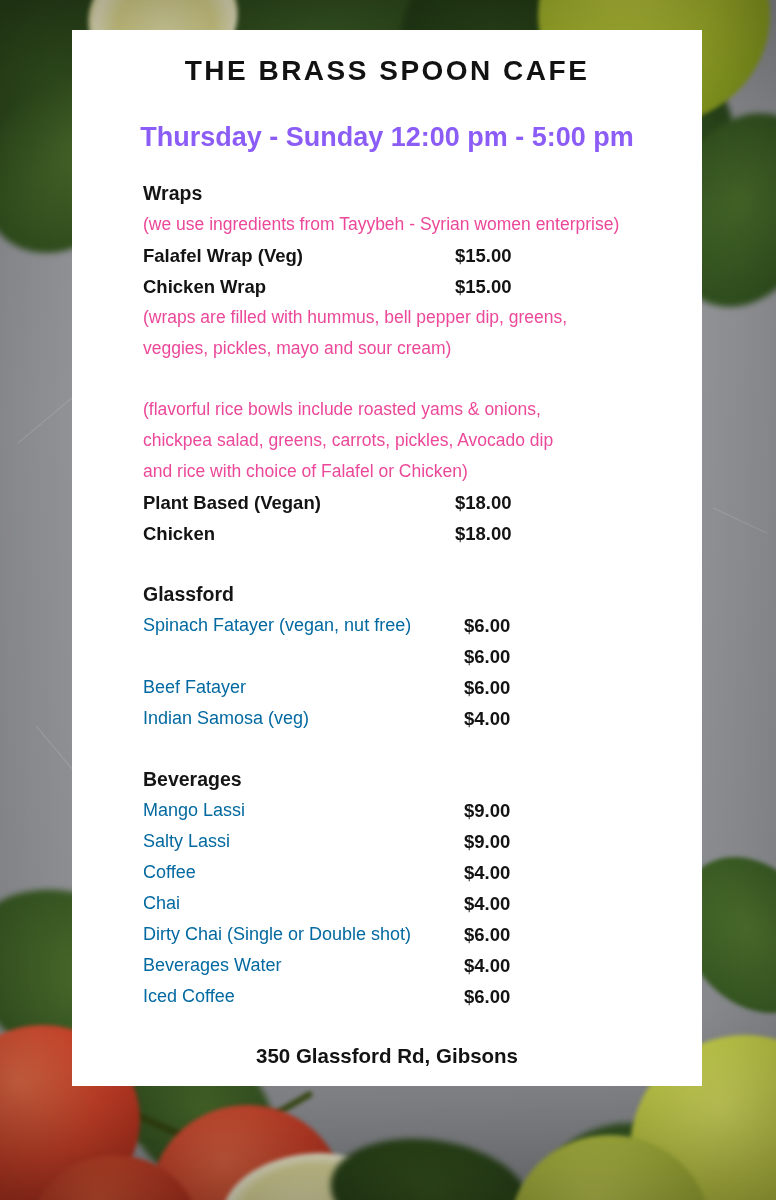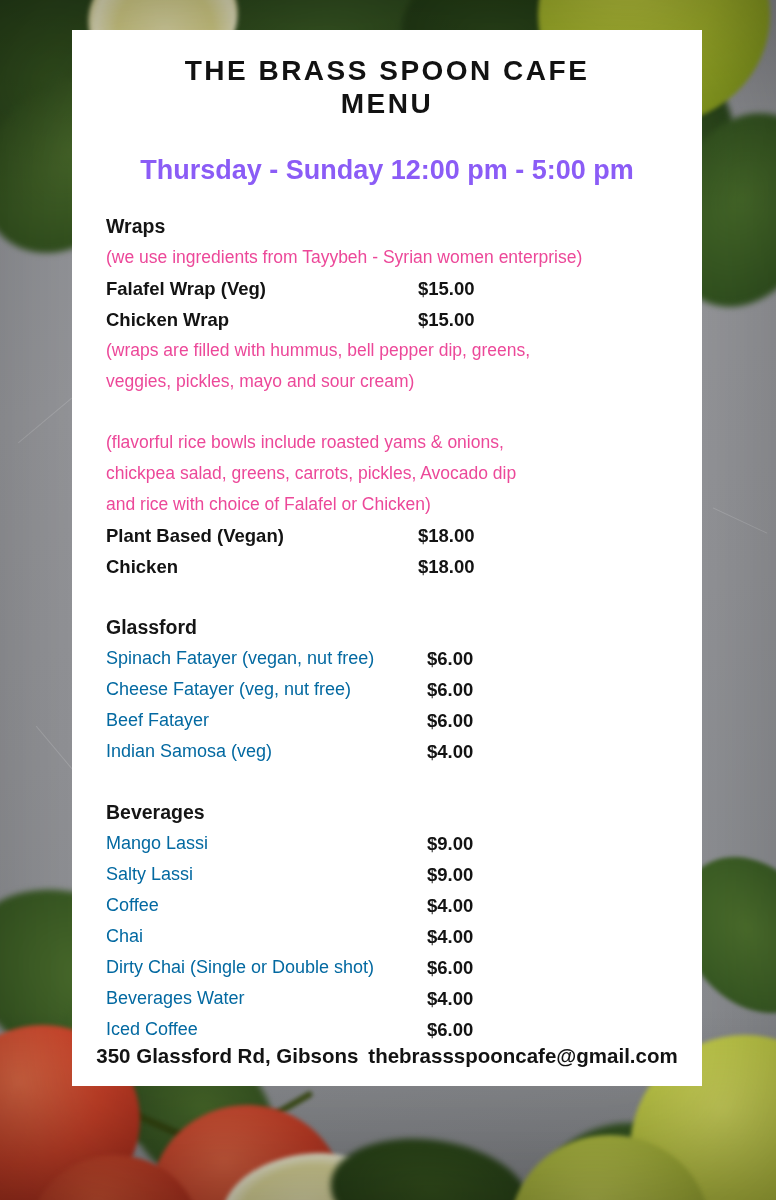--- a/index.html
+++ b/index.html
@@ -61,21 +61,21 @@
       background:linear-gradient(180deg,rgba(0,0,0,.16) 0%,rgba(0,0,0,0) 18%,rgba(0,0,0,0) 84%,rgba(0,0,0,.20) 100%);
       box-shadow:inset 0 0 140px rgba(0,0,0,.22);}
   .scratch{position:absolute;background:rgba(255,255,255,.16);border-radius:2px;}
   .s1{left:10px;top:420px;width:70px;height:1px;transform:rotate(-40deg);}
   .s2{left:710px;top:520px;width:60px;height:1px;transform:rotate(25deg);}
   .s3{left:20px;top:760px;width:90px;height:1px;transform:rotate(50deg);}
   
   .card{position:absolute;z-index:1;left:72px;top:30px;width:630px;height:1056px;background:#ffffff;color:#141414;}
   .title{margin-top:24px;text-align:center;font-weight:700;font-size:28px;line-height:33px;letter-spacing:2.5px;color:#121212;}
   .hours{margin-top:35px;text-align:center;font-weight:700;font-size:27px;line-height:31px;color:#8b5cf6;}
-  .menu-body{margin:25px 30px 0 34px;}
+  .menu-body{margin:25px 30px 0 71px;}
   .section{margin-top:30px;}
   .section:first-child{margin-top:0;}
   .section-title{font-weight:700;font-size:19.5px;line-height:31px;color:#151515;}
   .note{font-size:17.5px;line-height:31px;color:#ec4899;white-space:pre-line;}
   .item-row{position:relative;height:31px;line-height:31px;}
   .item-label{font-size:18px;color:#0369a1;}
   .item-label.bold{font-weight:700;font-size:18.5px;color:#131313;}
   .item-price{position:absolute;top:0;left:312px;font-weight:700;font-size:18.5px;color:#131313;}
   .section-2 .item-price,.section-3 .item-price{left:321px;}
   .footer{position:absolute;left:0;right:0;bottom:18px;display:flex;justify-content:center;gap:10px;
@@ -109,21 +109,20 @@
   <div class="shape apple2 blur2"></div>
   <div class="scratch s1"></div>
   <div class="scratch s2"></div>
   <div class="scratch s3"></div>
   <div class="vignette"></div>
 </div>
 
 <div class="card">
   <div class="title">
     <div>THE BRASS SPOON CAFE</div>
-    <div>MENU</div>
   </div>
   <div class="hours">Thursday - Sunday 12:00 pm - 5:00 pm</div>
 
   <div class="menu-body">
   <div class="section section-0">
     <div class="section-title">Wraps</div>
     <div class="note note-before">(we use ingredients from Tayybeh - Syrian women enterprise)</div>
     <div class="items">
           <div class="item-row"><span class="item-label bold">Falafel Wrap (Veg)</span><span class="item-price">$15.00</span></div>
           <div class="item-row"><span class="item-label bold">Chicken Wrap</span><span class="item-price">$15.00</span></div>
@@ -141,21 +140,21 @@
           <div class="item-row"><span class="item-label bold">Chicken</span><span class="item-price">$18.00</span></div>
         </div>
 
   </div>
 
   <div class="section section-2">
     <div class="section-title">Glassford</div>
 
     <div class="items">
           <div class="item-row"><span class="item-label">Spinach Fatayer (vegan, nut free)</span><span class="item-price">$6.00</span></div>
-          <div class="item-row"><span class="item-label">Cheese Fatayer (veg, nut free)</span><span class="item-price">$6.00</span></div>
+          <div class="item-row"><span class="item-price">$6.00</span></div>
           <div class="item-row"><span class="item-label">Beef Fatayer</span><span class="item-price">$6.00</span></div>
           <div class="item-row"><span class="item-label">Indian Samosa (veg)</span><span class="item-price">$4.00</span></div>
         </div>
 
   </div>
 
   <div class="section section-3">
     <div class="section-title">Beverages</div>
 
     <div class="items">
@@ -166,15 +165,14 @@
           <div class="item-row"><span class="item-label">Dirty Chai (Single or Double shot)</span><span class="item-price">$6.00</span></div>
           <div class="item-row"><span class="item-label">Beverages Water</span><span class="item-price">$4.00</span></div>
           <div class="item-row"><span class="item-label">Iced Coffee</span><span class="item-price">$6.00</span></div>
         </div>
 
   </div>
 </div>
 
   <div class="footer">
     <span>350 Glassford Rd, Gibsons</span>
-    <span>thebrassspooncafe@gmail.com</span>
   </div>
 </div>
 
 </body></html>

